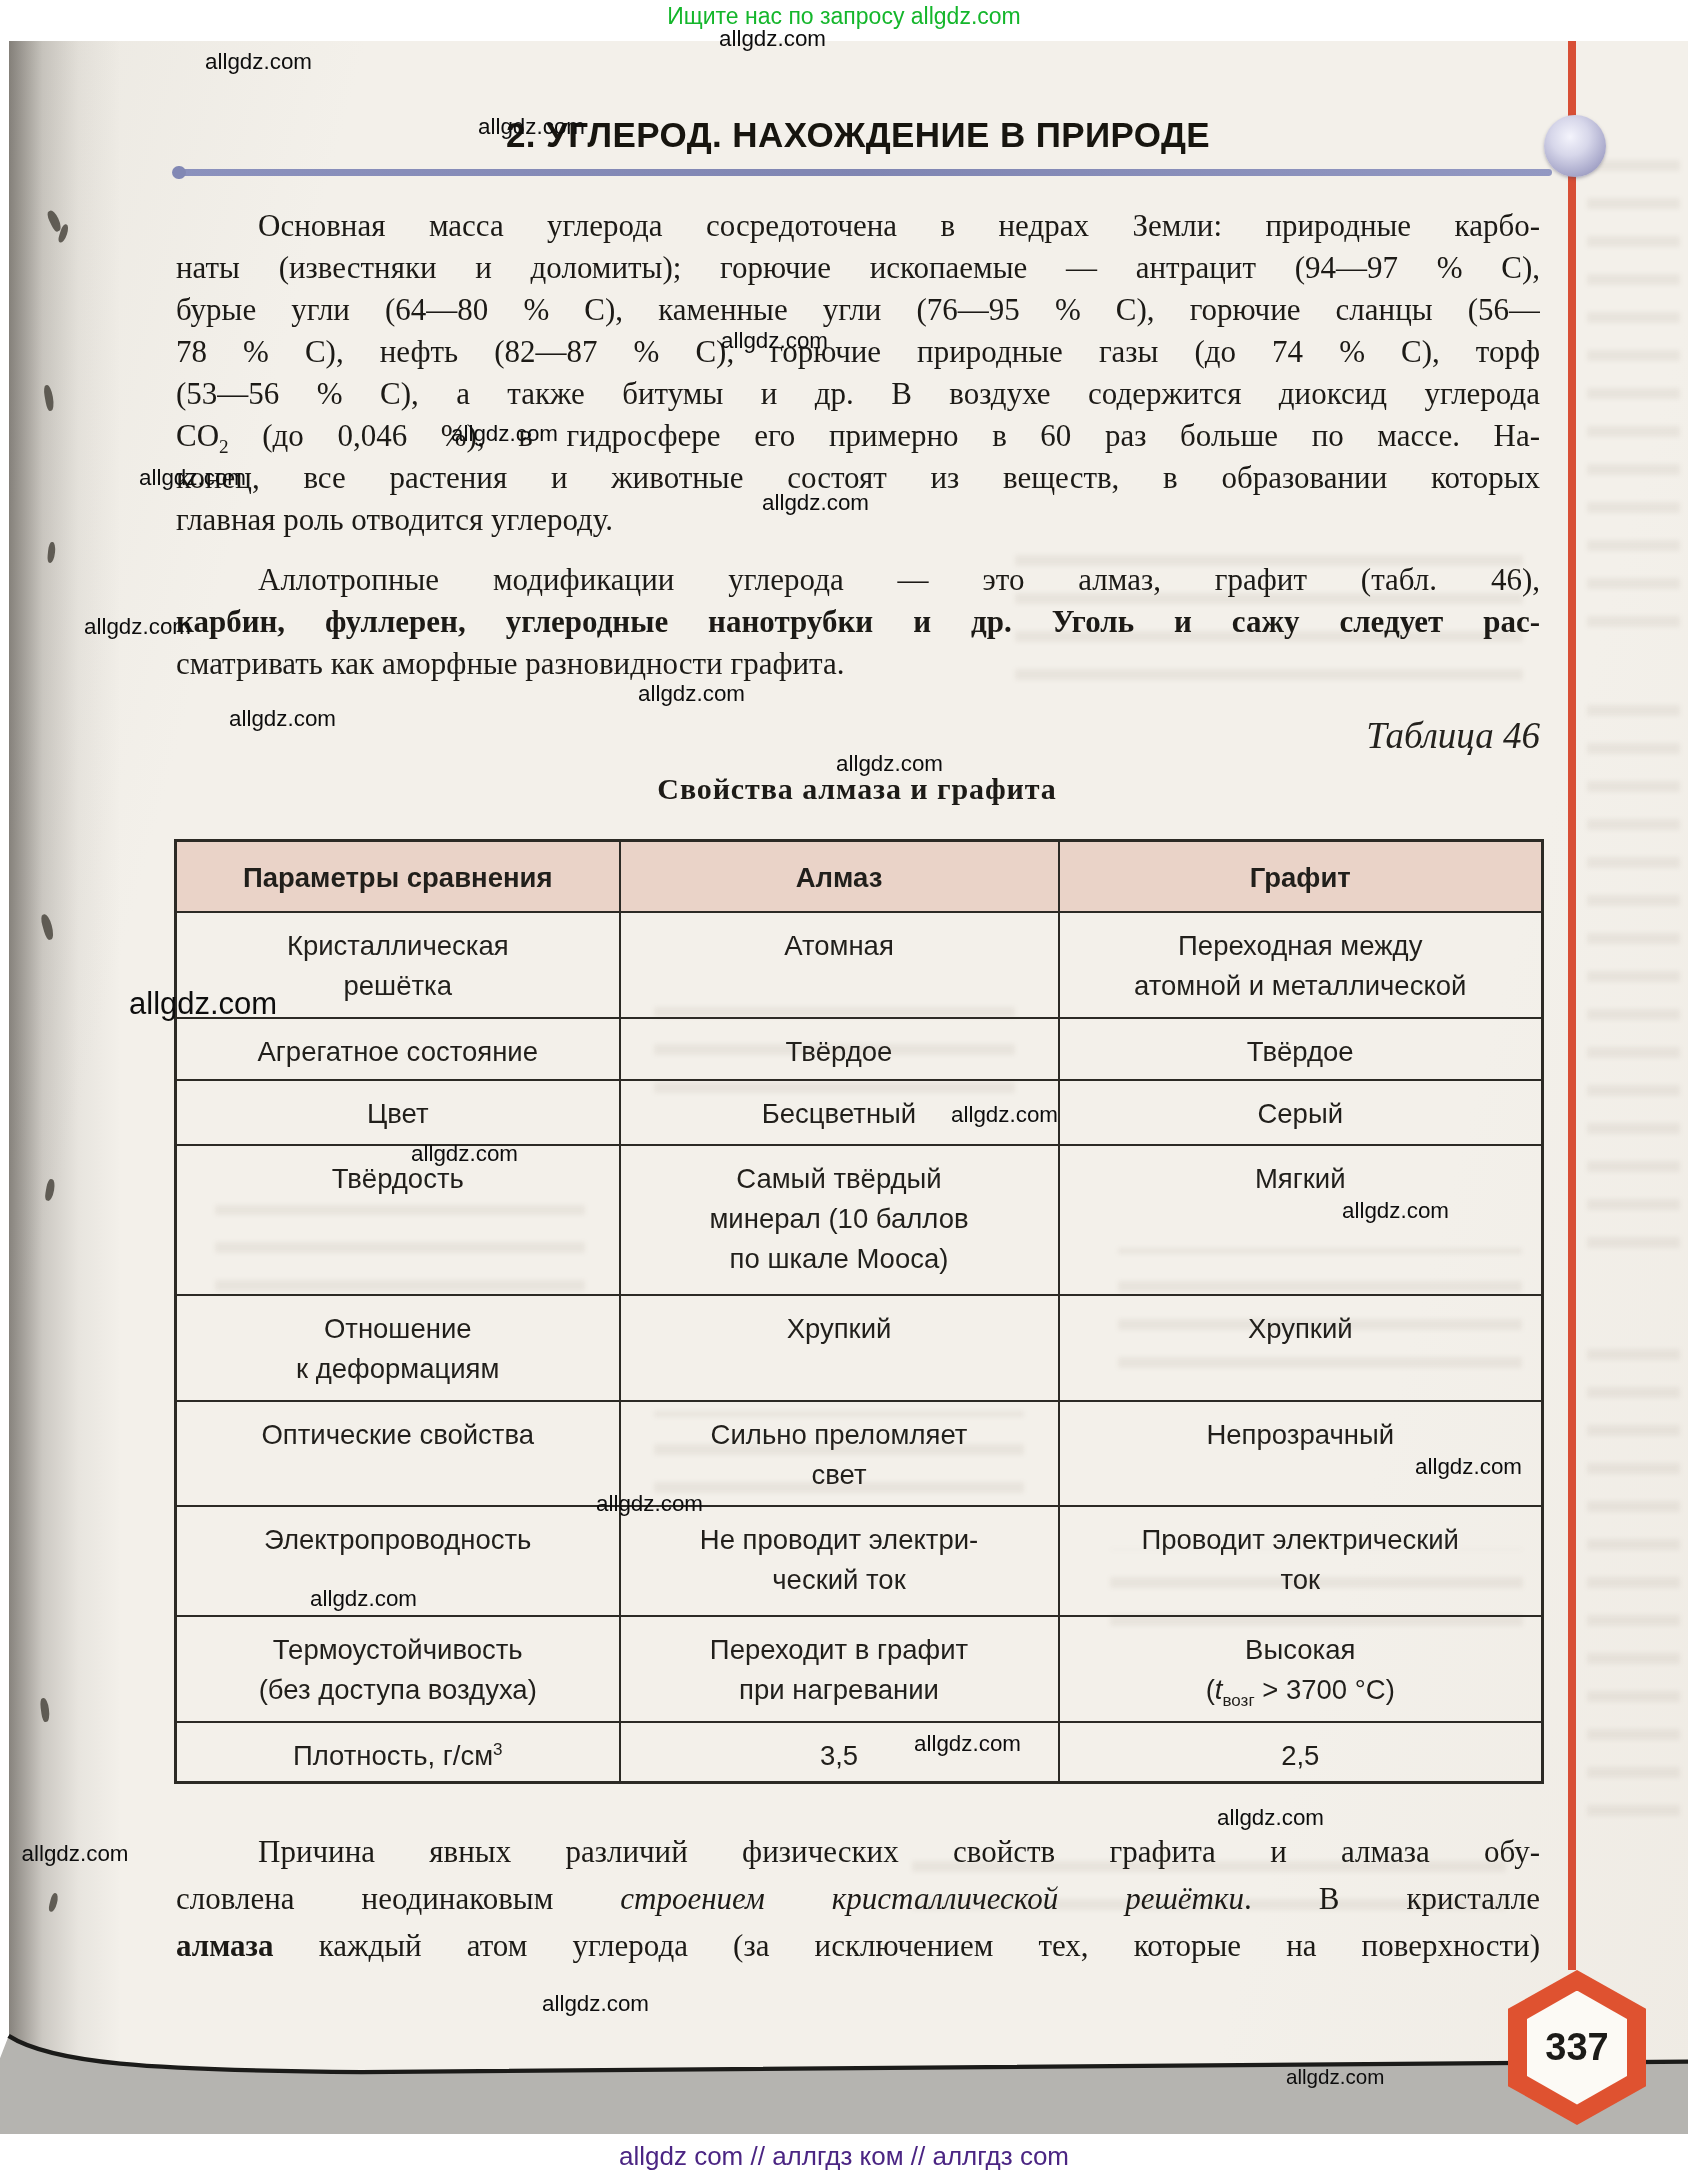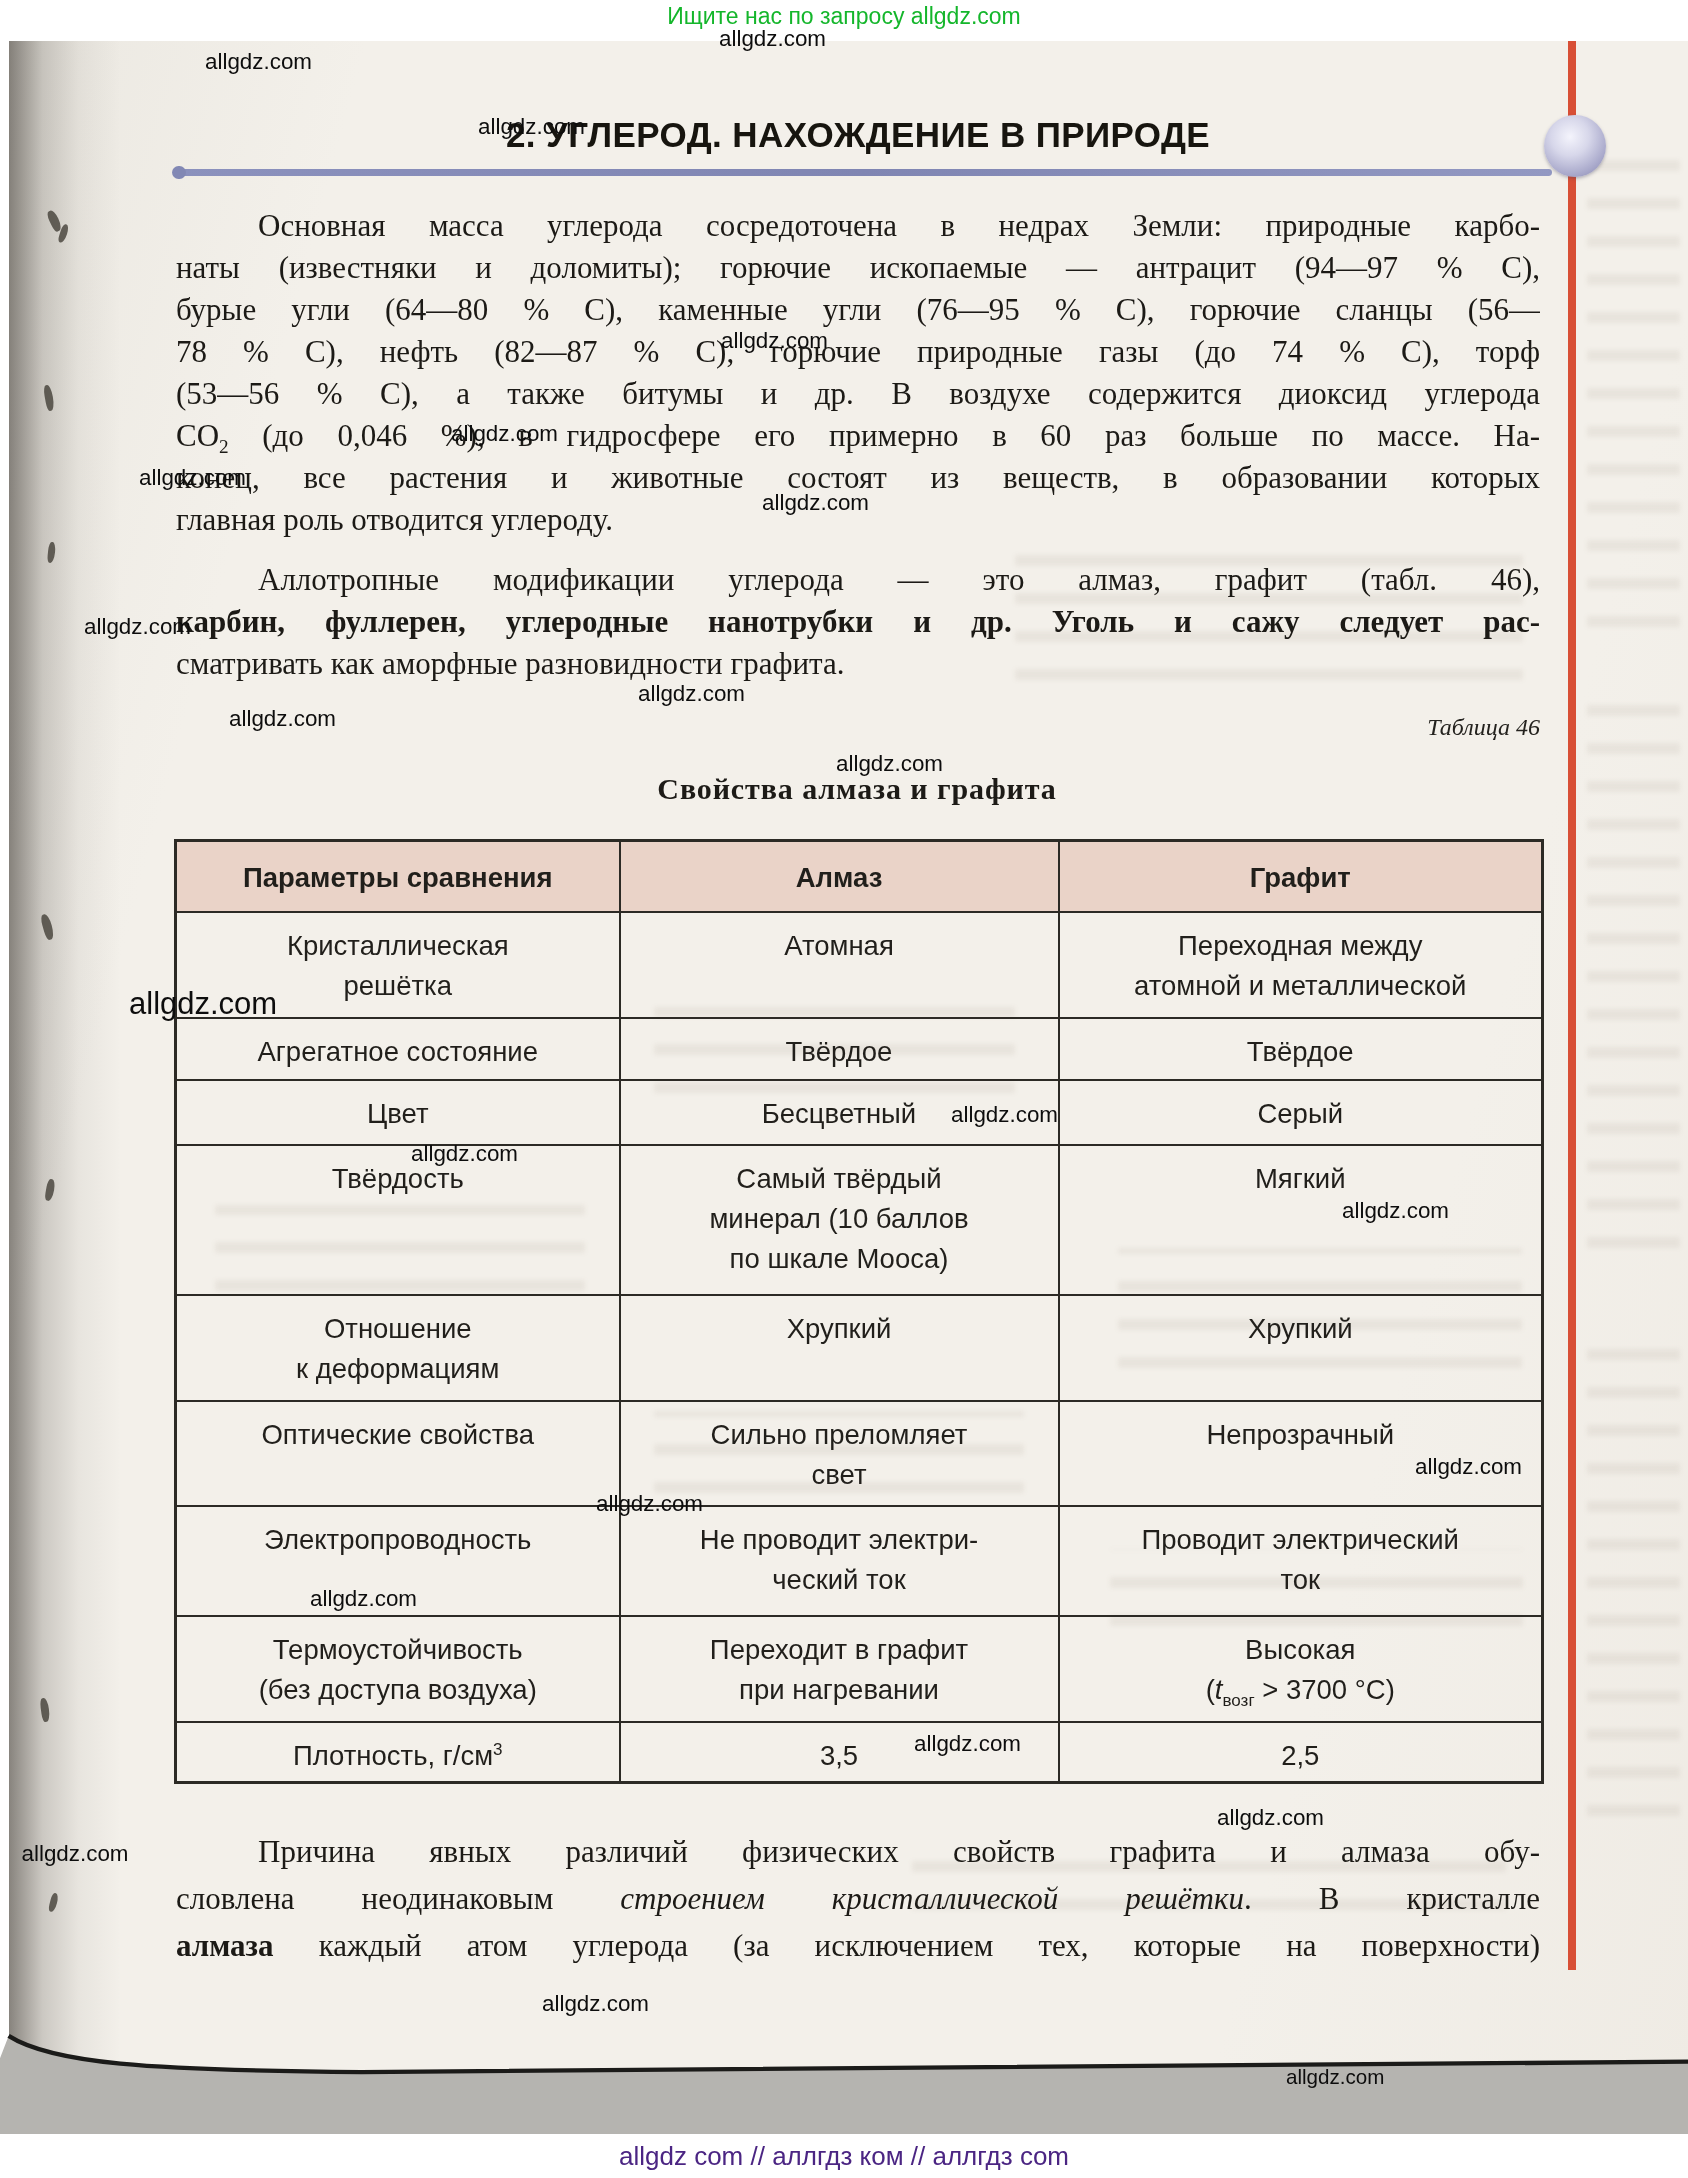--- a/index.html
+++ b/index.html
@@ -31,21 +31,21 @@
   
   .para{position:absolute;left:176px;width:1364px;z-index:4;
         font-family:"Liberation Serif",serif;font-size:31px;color:#1c1a16;}
   .tline{text-align:justify;text-align-last:justify;overflow:hidden;}
   .tline.endline{text-align-last:left;}
   .tline.indent{padding-left:82px;}
   .para sub,.cell sub{font-size:.62em;}
   .para sup,.cell sup{font-size:.62em;}
   
   .tbl-caption{position:absolute;left:174px;top:714px;width:1366px;text-align:right;z-index:4;
-               font-family:"Liberation Serif",serif;font-style:italic;font-size:24px;color:#24221e;}
+               font-family:"Liberation Serif",serif;font-style:italic;font-size:37px;color:#24221e;}
   .tbl-title{position:absolute;left:174px;top:772px;width:1366px;text-align:center;z-index:4;
              font-family:"Liberation Serif",serif;font-weight:bold;font-size:30px;color:#1d1b17;letter-spacing:0.9px;}
   
   table.props{position:absolute;left:174px;top:839px;width:1366px;z-index:4;
               border-collapse:collapse;table-layout:fixed;border:3.4px solid #2c2a25;}
   table.props th,table.props td{border:2.6px solid #2c2a25;vertical-align:top;text-align:center;
               font-family:"Liberation Sans",sans-serif;font-size:27.5px;color:#211f1b;
               padding:13.8px 8.6px 5.2px;line-height:1.45;}
   table.props th{background:#ead3c8;font-weight:bold;padding-top:15.5px;}
   
@@ -165,20 +165,25 @@
       <div class="tline indent" style="height: 47px;">Причина явных различий физических свойств графита и алмаза обу-</div>
       <div class="tline" style="height: 47px;">словлена неодинаковым <i>строением кристаллической решётки</i>. В кристалле</div>
       <div class="tline" style="height: 47px;"><b>алмаза</b> каждый атом углерода (за исключением тех, которые на поверхности)</div>
     </div>
 
   <svg class="bottom-svg" viewBox="0 0 1962 122" preserveAspectRatio="none">
     <path d="M 10 8 C 60 40 170 48 420 50 L 1962 38 L 1962 122 L 0 122 L 0 34 Z" fill="#b5b4b0"></path>
     <path d="M 10 8 C 60 40 170 48 420 50 L 1962 38" stroke="#1b1b19" stroke-width="5" fill="none"></path>
   </svg>
 
+  <div class="hex-badge">
+    <div class="hex-inner">
+      <span>337</span>
+    </div>
+  </div>
 
   <div class="footer">allgdz com // аллгдз ком // аллгдз com</div>
 
 <div class="wm" style="left: 719px; top: 26px; font-size: 22.4px;">allgdz.com</div>
     <div class="wm" style="left: 205px; top: 49px; font-size: 22.4px;">allgdz.com</div>
     <div class="wm" style="left: 478px; top: 114px; font-size: 22.4px;">allgdz.com</div>
     <div class="wm" style="left: 721px; top: 328px; font-size: 22.4px;">allgdz.com</div>
     <div class="wm" style="left: 451px; top: 421px; font-size: 22.4px;">allgdz.com</div>
     <div class="wm" style="left: 139px; top: 465px; font-size: 22.4px;">allgdz.com</div>
     <div class="wm" style="left: 762px; top: 490px; font-size: 22.4px;">allgdz.com</div>

